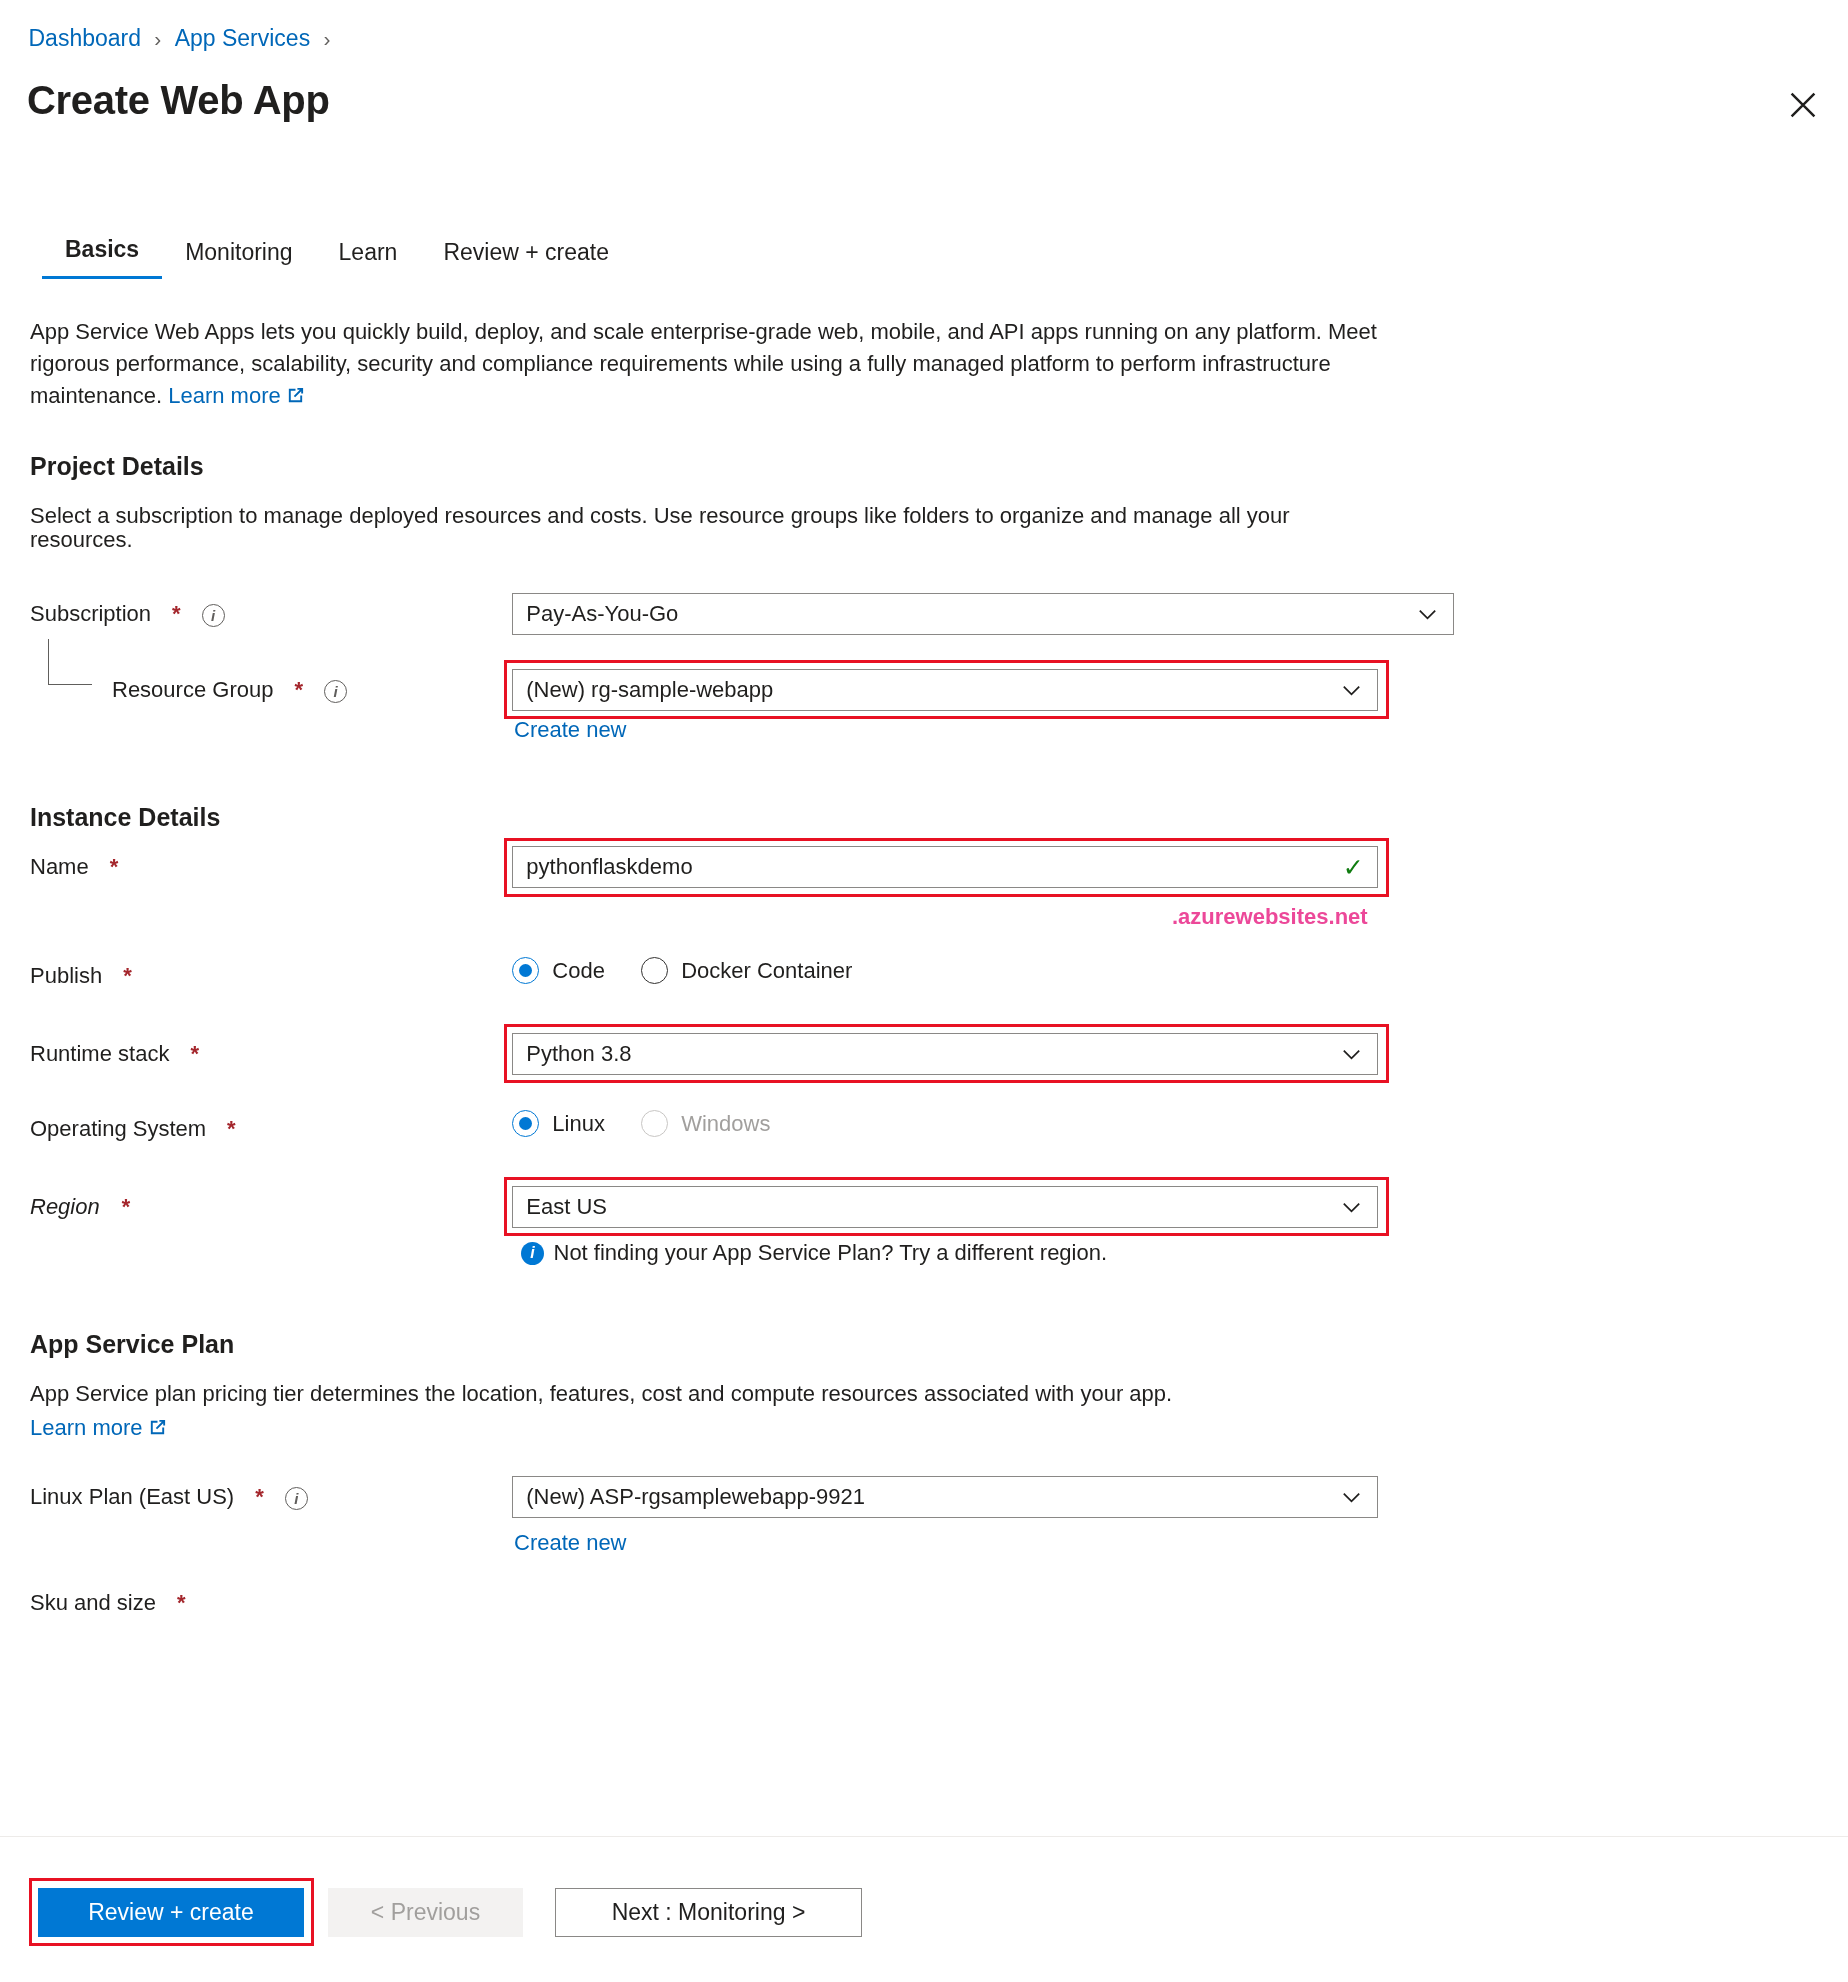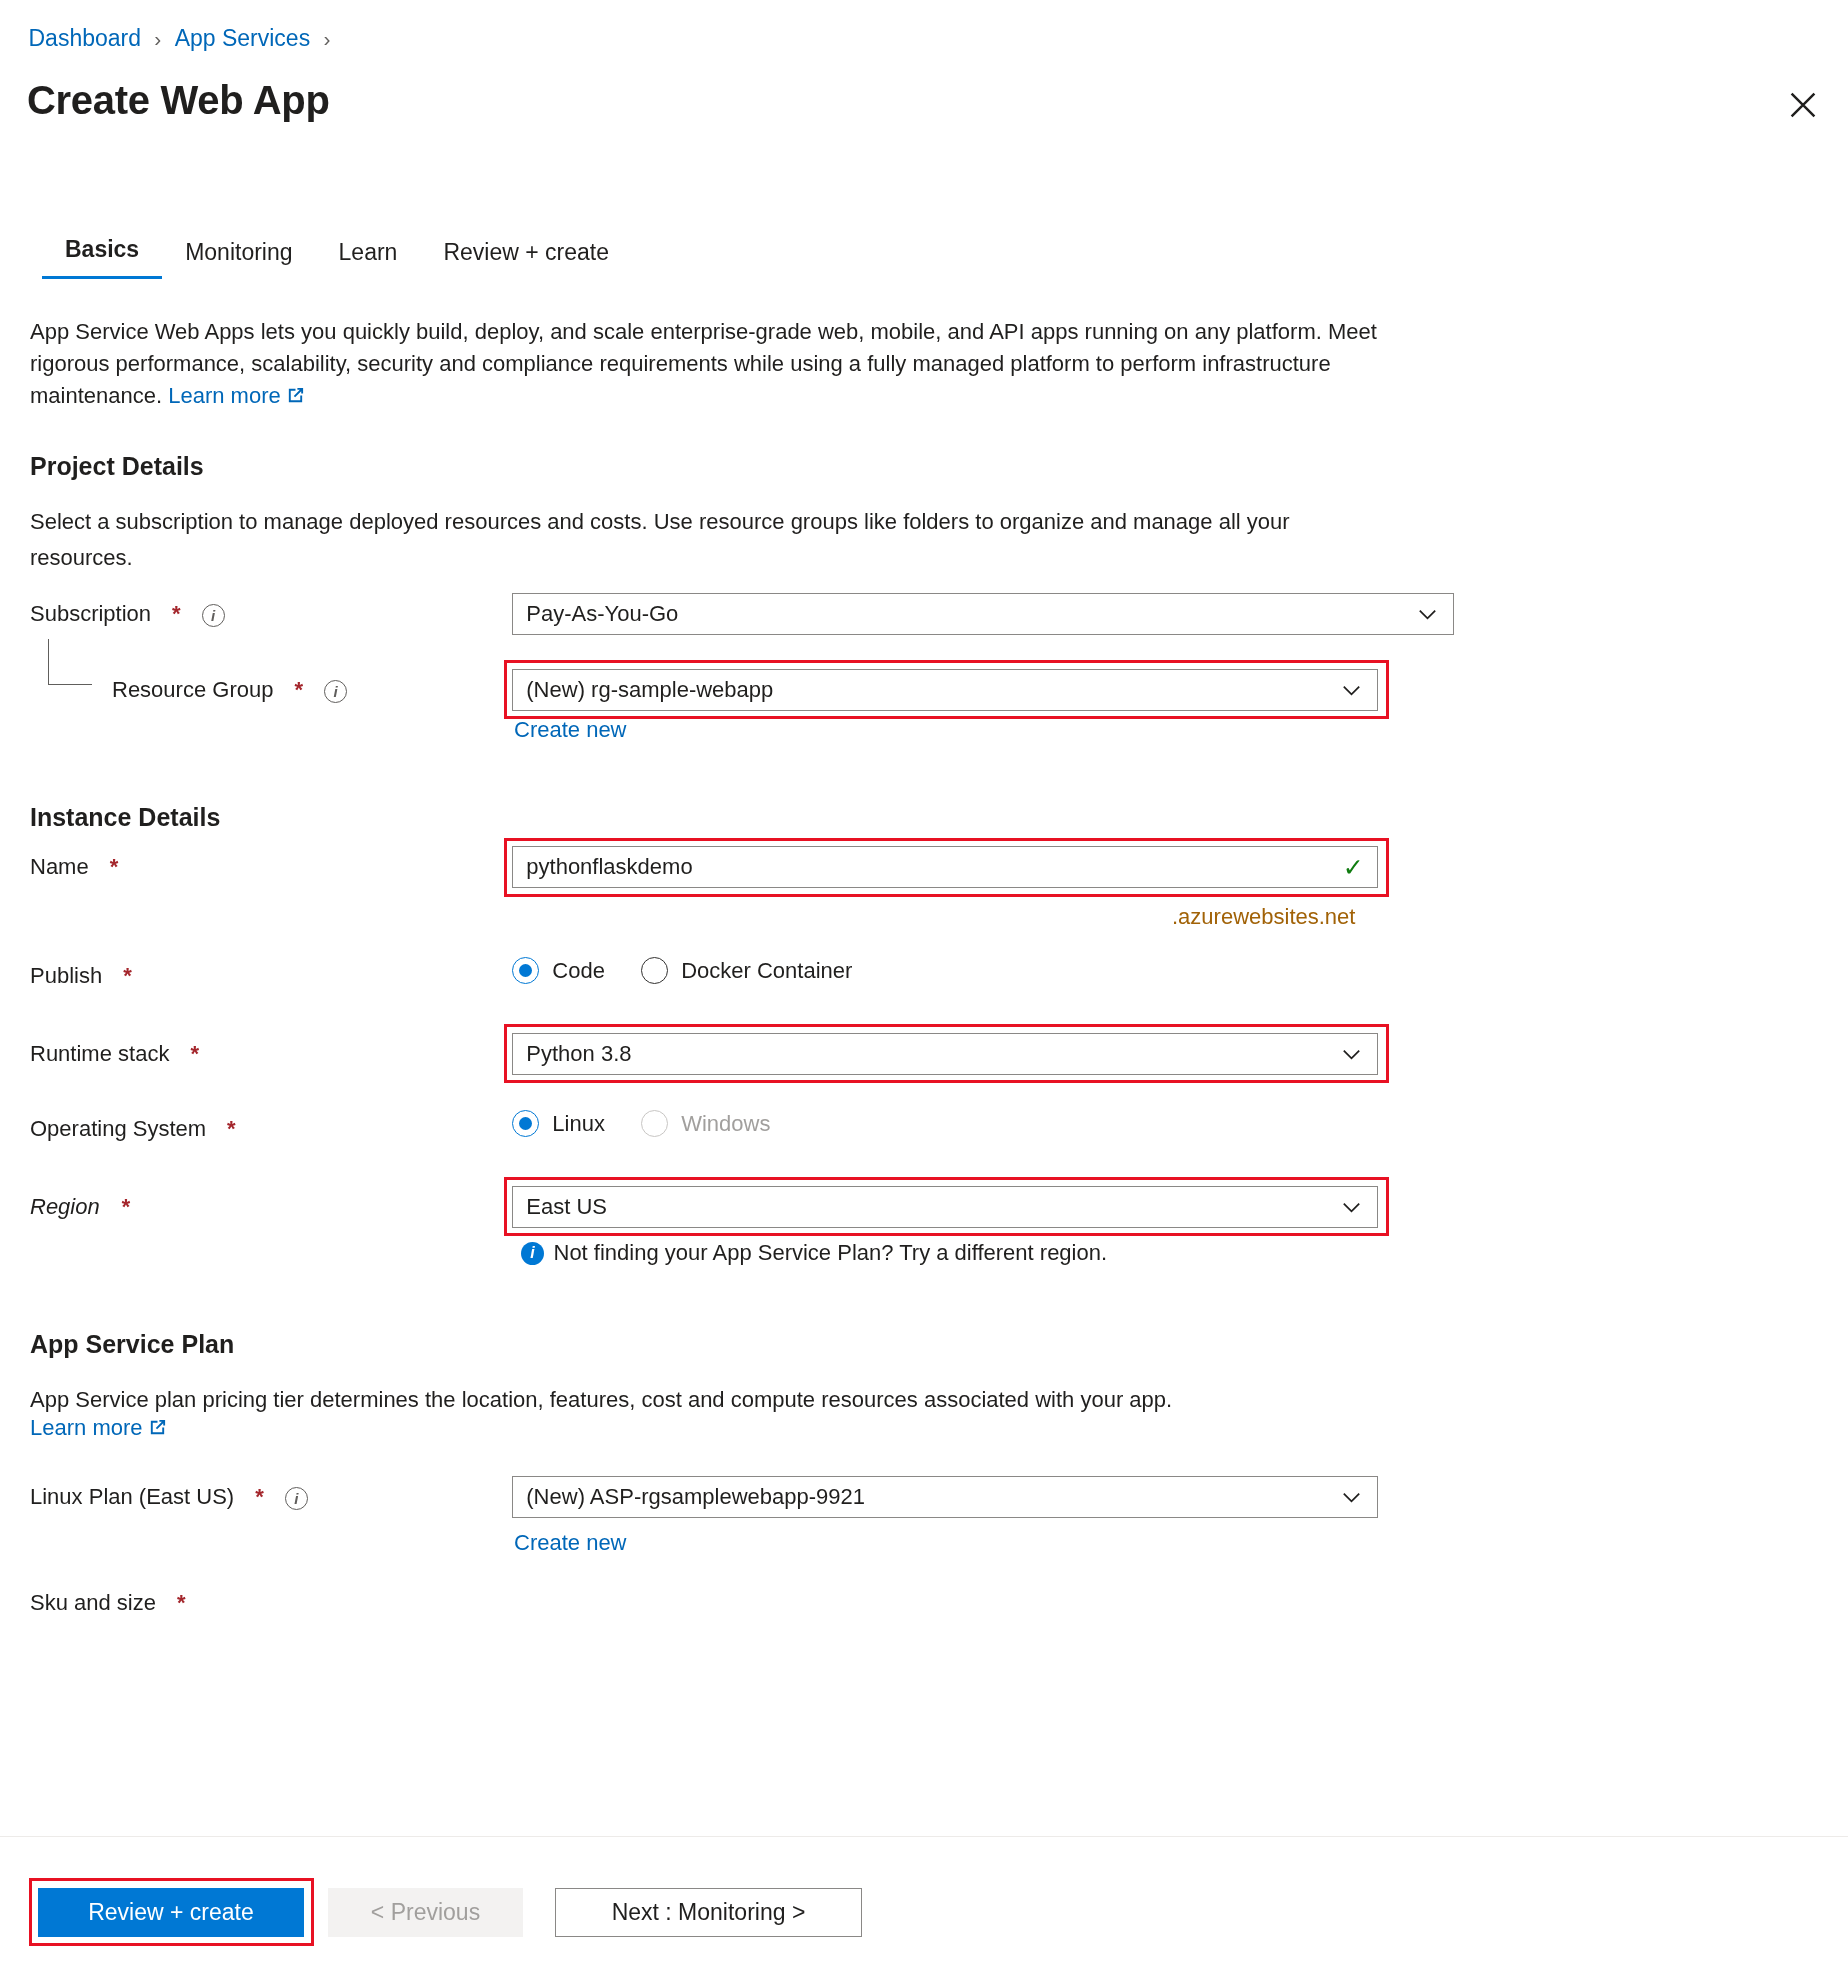--- a/index.html
+++ b/index.html
@@ -77,21 +77,21 @@
     left: 30px;
     font-size: 25px;
     font-weight: bold;
     color: #201f1e;
   }
   .section-desc {
     position: absolute;
     left: 30px;
     width: 1351px;
     font-size: 22px;
-    line-height: 36px;
+    line-height: 24px;
     color: #201f1e;
   }
   
   .label {
     position: absolute;
     font-size: 22px;
     color: #201f1e;
     display: flex; align-items: flex-end; gap: 21px;
     white-space: nowrap;
   }
@@ -129,21 +129,22 @@
   
   .sub-link {
     position: absolute;
     font-size: 22px;
     color: #0067b8;
     cursor: pointer;
   }
   .suffix {
     position: absolute;
     font-size: 22px;
-    color: #a16207;
+    color: #ec4899;
+    font-weight: bold;
   }
   
   .radio-group { position: absolute; display: flex; align-items: center; gap: 36px; }
   .radio-item { display: flex; align-items: center; gap: 13.3px; font-size: 22px; cursor: pointer; }
   .radio {
     width: 27px; height: 27px; border-radius: 50%;
     border: 1.9px solid #323130; background: #fff;
     display: flex; align-items: center; justify-content: center;
     flex: none;
   }

